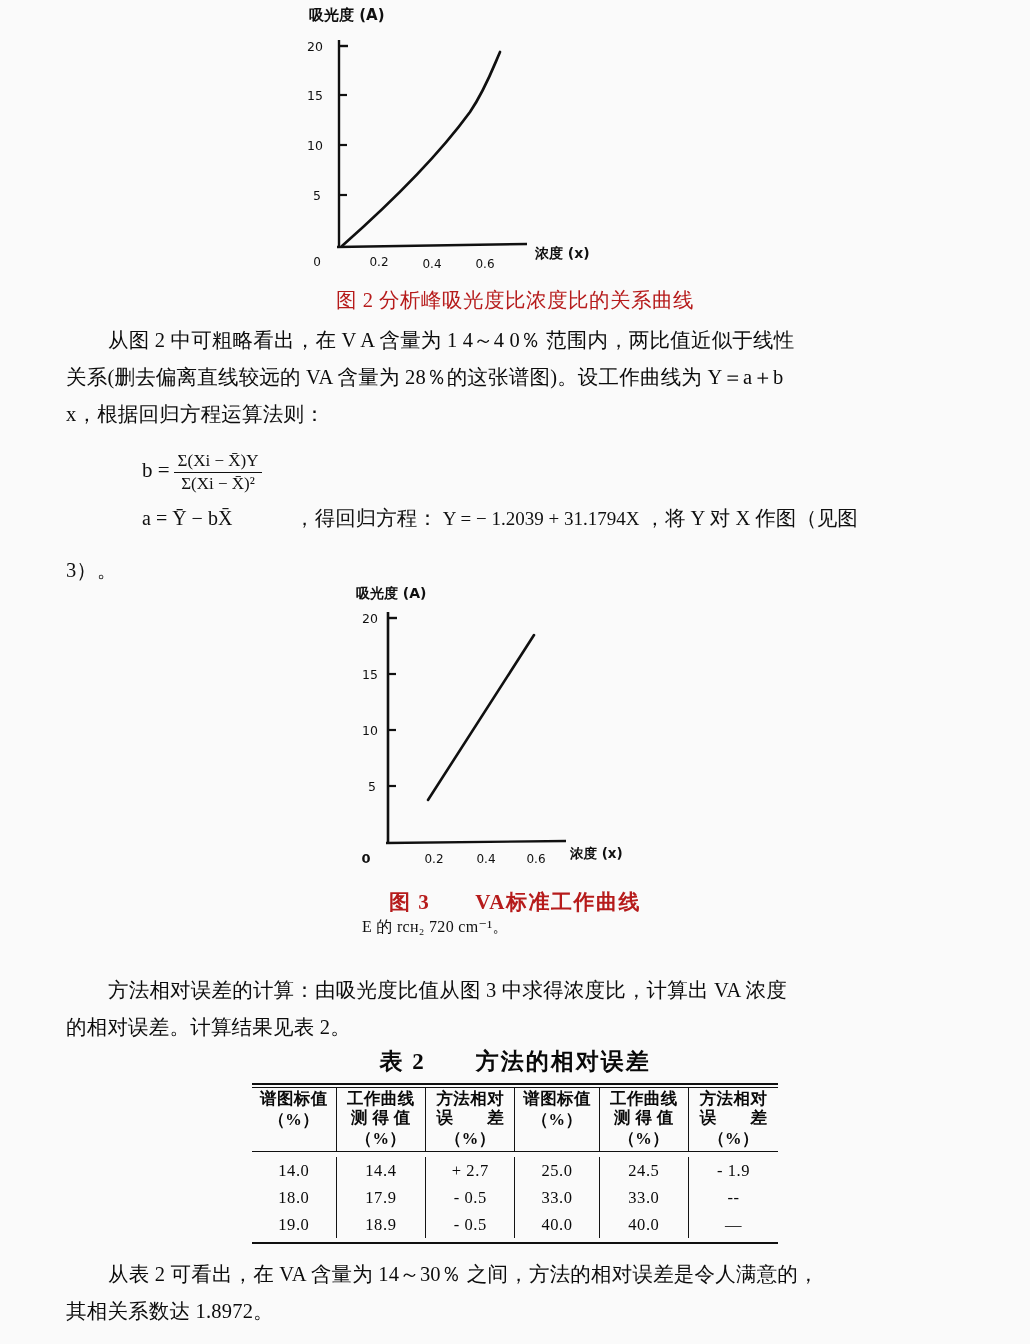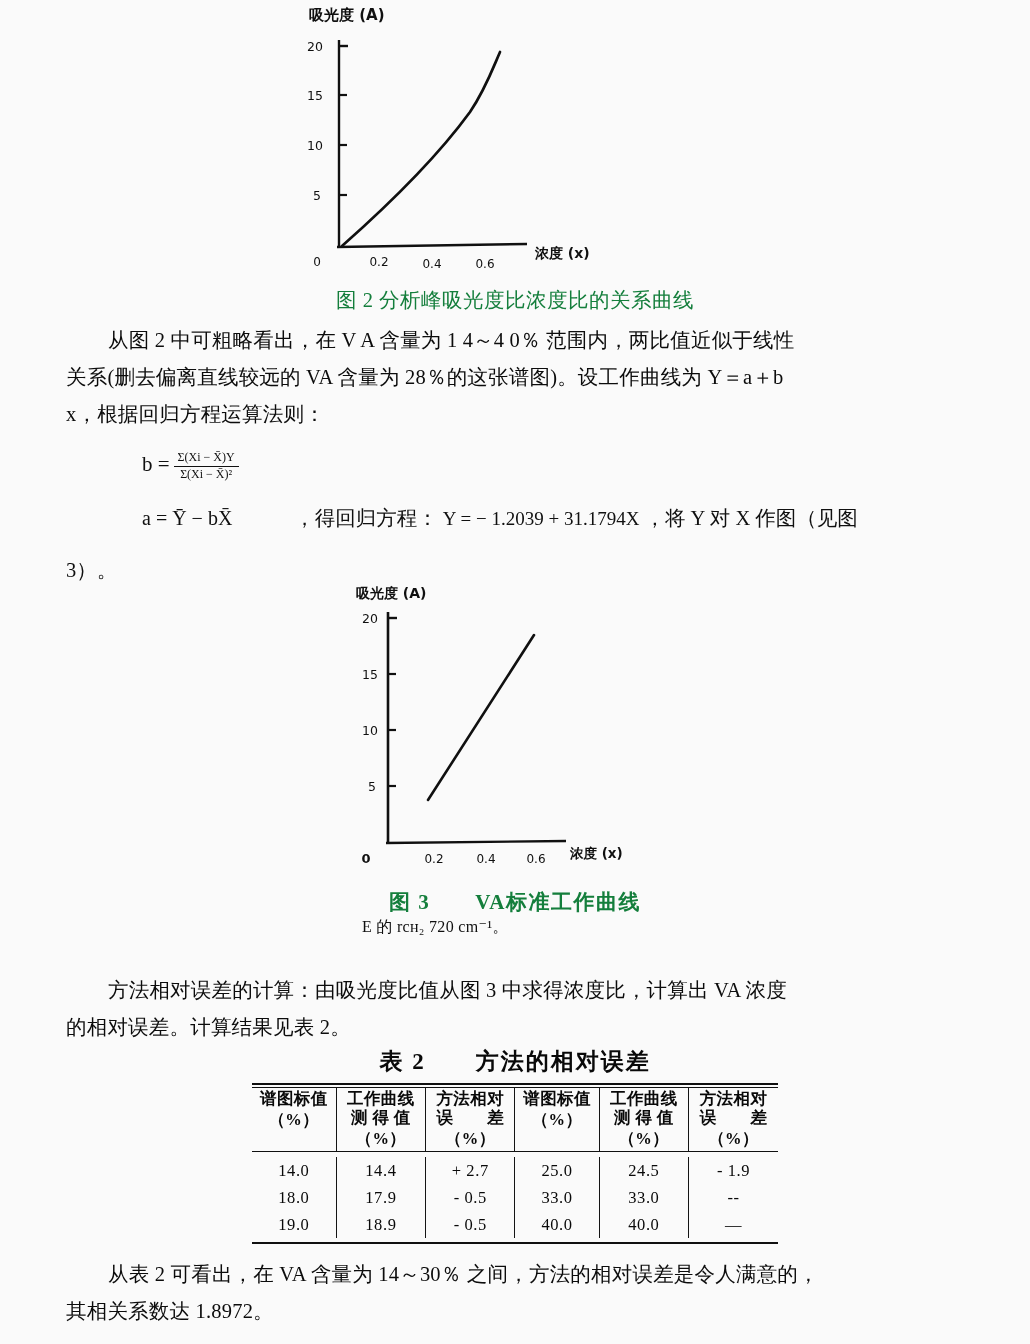--- a/index.html
+++ b/index.html
@@ -29,40 +29,40 @@
     line-height: 37px;
     letter-spacing: 0.2px;
     color: #0d0d0d;
   }
   .para .ind { display: inline-block; width: 42px; }
 
   .caption {
     position: absolute;
     text-align: center;
     font-size: 20.5px;
-    color: #15803d;
+    color: #b91c1c;
     letter-spacing: 0.5px;
   }
 
   
   .figure {
     position: absolute;
   }
   .fig-svg { display: block; }
 
   
   .formula-block {
     position: absolute;
     color: #111;
   }
   .frac {
     display: inline-block;
     vertical-align: middle;
     text-align: center;
-    font-size: 12px;
+    font-size: 17px;
     line-height: 1.15;
     position: relative;
     top: -1px;
   }
   .frac .num { display: block; padding: 0 4px 1px 4px; border-bottom: 1.4px solid #111; white-space: nowrap;}
   .frac .den { display: block; padding: 1px 4px 0 4px; white-space: nowrap;}
   .fm-lead { font-size: 21px; }
 
   
   .fig-notes {

